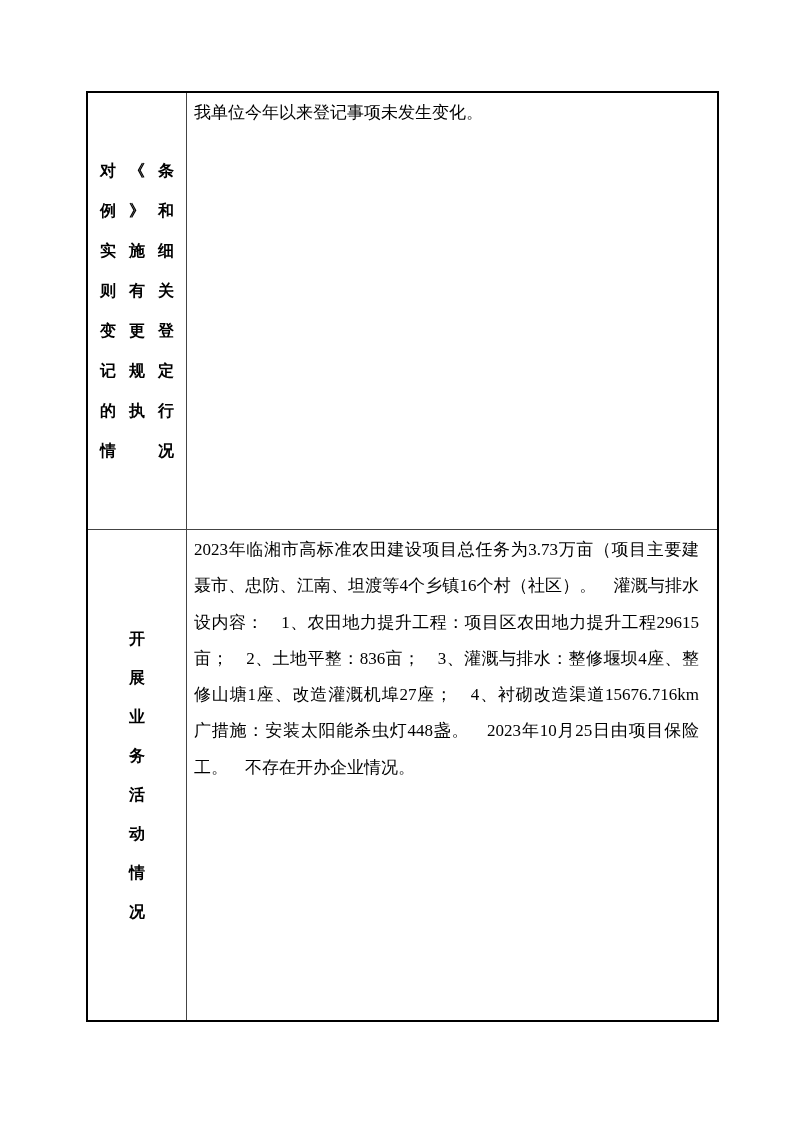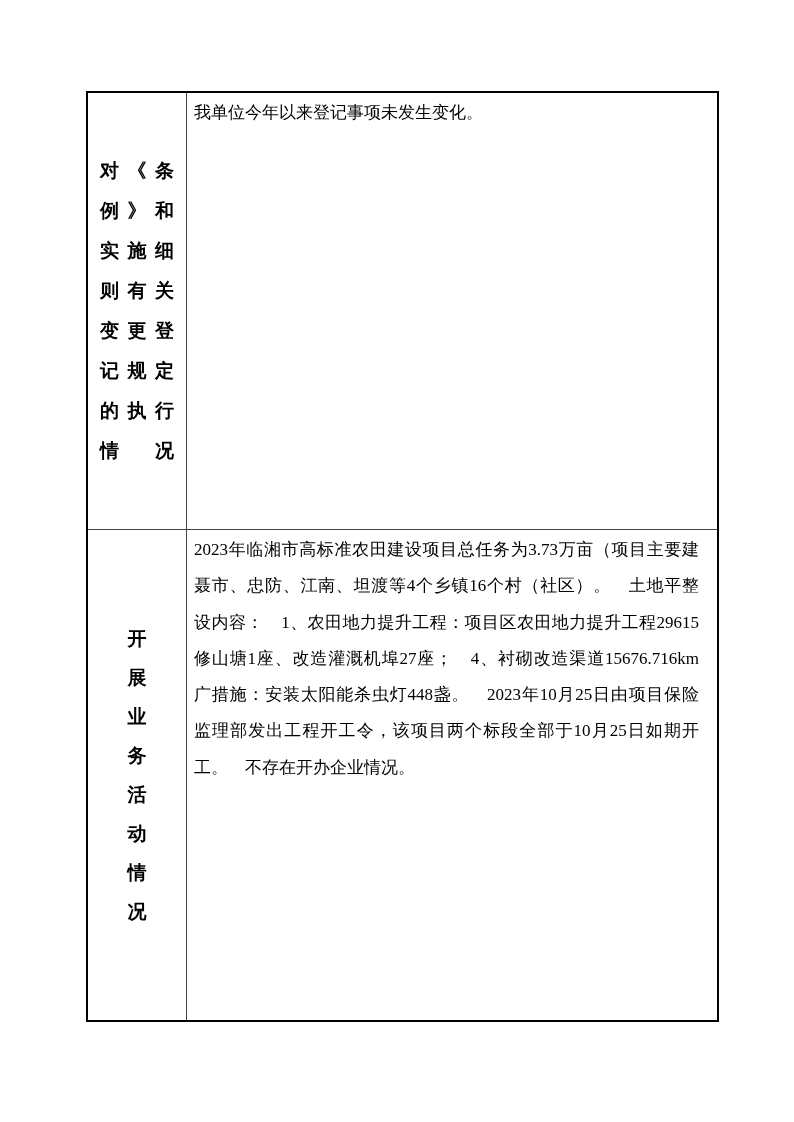--- a/index.html
+++ b/index.html
@@ -28,21 +28,21 @@
   .cell { overflow: hidden; }
   .label-cell {
     border-right: 1.5px solid #444444;
     display: flex;
     align-items: center;
     justify-content: center;
   }
   .row1 { border-bottom: 1.5px solid #444444; }
   .label-block {
     width: 74px;
-    font-size: 19px;
+    font-size: 16px;
     font-weight: 700;
     letter-spacing: 0;
   }
   .label-block .line {
     text-align: justify;
     text-align-last: justify;
     line-height: 40px;
     height: 40px;
     white-space: pre-wrap;
   }
@@ -100,23 +100,23 @@
           <div class="line">活</div>
           <div class="line">动</div>
           <div class="line">情</div>
           <div class="line">况</div>
         </div>
     </div>
 
     <div class="cell content-cell row2">
       <div class="text-block">
           <div class="line">2023年临湘市高标准农田建设项目总任务为3.73万亩（项目主要建</div>
-          <div class="line">聂市、忠防、江南、坦渡等4个乡镇16个村（社区）。　土地平整</div>
+          <div class="line">聂市、忠防、江南、坦渡等4个乡镇16个村（社区）。　灌溉与排水</div>
           <div class="line">设内容：　1、农田地力提升工程：项目区农田地力提升工程29615</div>
+          <div class="line">亩；　2、土地平整：836亩；　3、灌溉与排水：整修堰坝4座、整</div>
           <div class="line">修山塘1座、改造灌溉机埠27座；　4、衬砌改造渠道15676.716km</div>
           <div class="line">广措施：安装太阳能杀虫灯448盏。　2023年10月25日由项目保险</div>
-          <div class="line">监理部发出工程开工令，该项目两个标段全部于10月25日如期开</div>
           <div class="line">工。　不存在开办企业情况。</div>
         </div>
     </div>
 
   </div>
 </div>
 
 </body></html>

